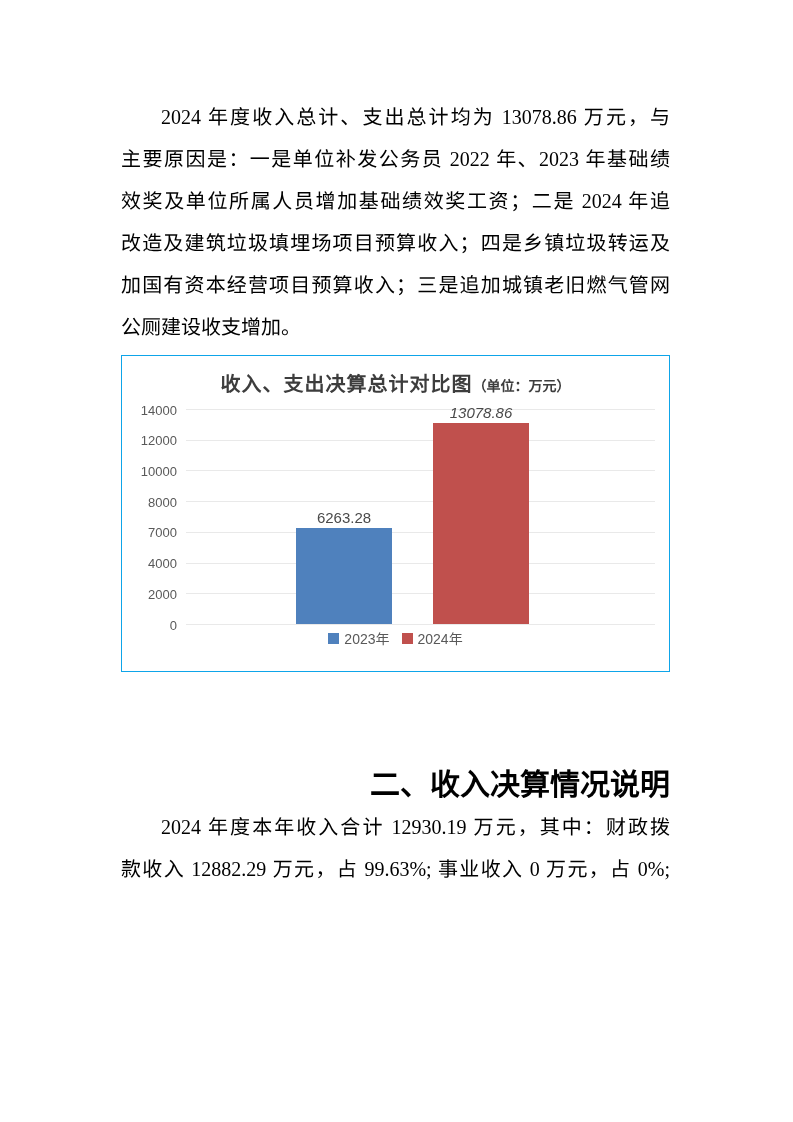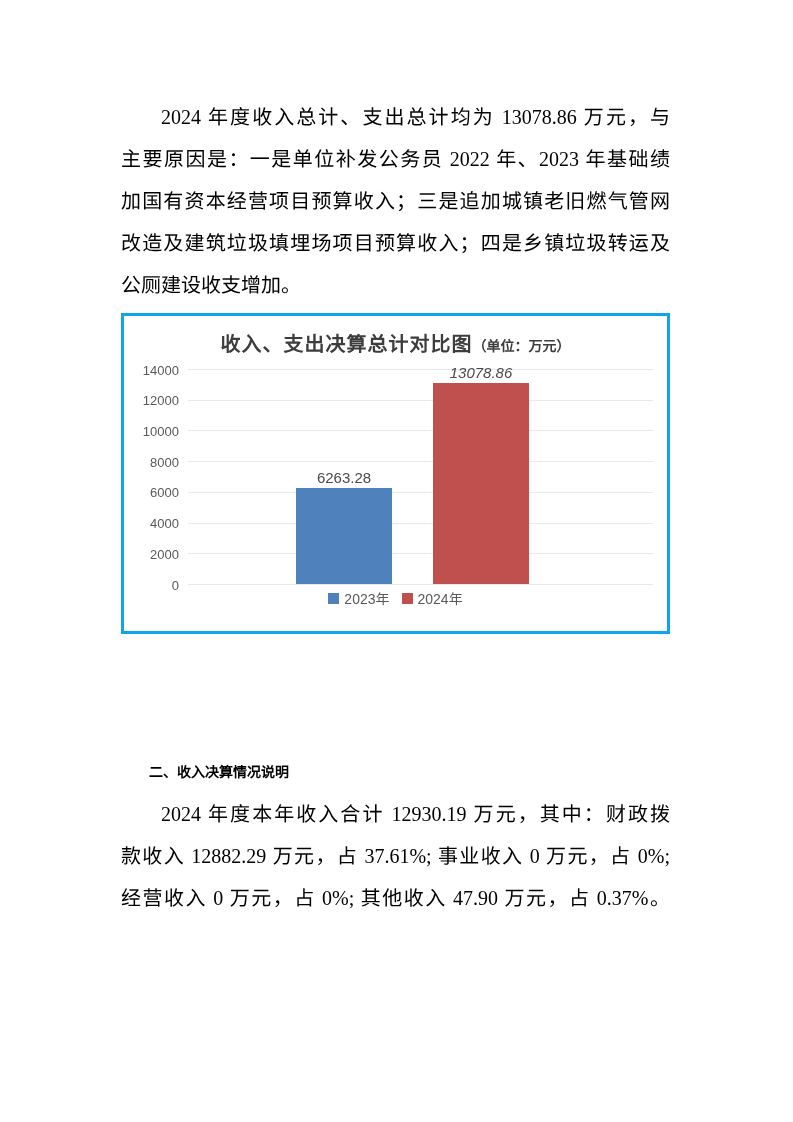--- a/index.html
+++ b/index.html
@@ -21,21 +21,21 @@
     text-align-last:justify;
   }
   .line.first { text-indent:2em; }
   .line.endline { text-align-last:left; }
 
   
   .chart-card {
     position:relative;
     height:315px;
     margin-top:7px;
-    border:3px solid #0ea5e9;
+    border:1px solid #0ea5e9;
     background:#ffffff;
     font-family:"Liberation Sans", sans-serif;
   }
   .chart-title {
     margin-top:12px;
     text-align:center;
     font-family:"Liberation Serif", serif;
     font-weight:bold;
     font-size:20px;
     letter-spacing:1px;
@@ -75,59 +75,61 @@
     display:flex; justify-content:center; align-items:center;
     gap:12px;
     font-size:14px;
     color:#595959;
   }
   .legend-item { display:inline-flex; align-items:center; gap:5px; }
   .swatch { width:11px; height:11px; display:inline-block; }
 
   
   .h2 {
-    margin-top:117px;
+    margin-top:92px;
     font-family:"Liberation Sans", sans-serif;
     font-weight:bold;
-    font-size:14px;
+    font-size:30px;
     line-height:42px;
     color:#000000;
     text-indent:2em;
+    text-align:right;
   }
 </style>
 </head>
 <body>
 
 <div class="page">
   <div class="content">
 
     <div class="para">
       <div class="line first">2024 年度收入总计、支出总计均为 13078.86 万元，与</div>
       <div class="line">主要原因是：一是单位补发公务员 2022 年、2023 年基础绩</div>
+      <div class="line">效奖及单位所属人员增加基础绩效奖工资；二是 2024 年追</div>
+      <div class="line">改造及建筑垃圾填埋场项目预算收入；四是乡镇垃圾转运及</div>
       <div class="line">加国有资本经营项目预算收入；三是追加城镇老旧燃气管网</div>
-      <div class="line">改造及建筑垃圾填埋场项目预算收入；四是乡镇垃圾转运及</div>
       <div class="line endline">公厕建设收支增加。</div>
     </div>
 
     <div class="chart-card">
       <div class="chart-title">
         <span>收入、支出决算总计对比图</span><span class="unit">（单位：万元）</span>
       </div>
       <div class="chart-plot">
           <div class="gridline" style="top: 100%;">
             <span class="tick">0</span>
           </div>
           <div class="gridline" style="top: 85.7143%;">
             <span class="tick">2000</span>
           </div>
           <div class="gridline" style="top: 71.4286%;">
             <span class="tick">4000</span>
           </div>
           <div class="gridline" style="top: 57.1429%;">
-            <span class="tick">6000</span>
+            <span class="tick">7000</span>
           </div>
           <div class="gridline" style="top: 42.8571%;">
             <span class="tick">8000</span>
           </div>
           <div class="gridline" style="top: 28.5714%;">
             <span class="tick">10000</span>
           </div>
           <div class="gridline" style="top: 14.2857%;">
             <span class="tick">12000</span>
           </div>
@@ -152,18 +154,17 @@
             <span class="swatch" style="background: rgb(192, 80, 77);"></span>
             <span>2024年</span>
           </span>
         </div>
     </div>
 
     <div class="h2">二、收入决算情况说明</div>
 
     <div class="para">
       <div class="line first">2024 年度本年收入合计 12930.19 万元，其中：财政拨</div>
-      <div class="line">款收入 12882.29 万元，占 37.61%; 事业收入 0 万元，占 0%;</div>
-      <div class="line">经营收入 0 万元，占 0%; 其他收入 47.90 万元，占 0.37%。</div>
+      <div class="line">款收入 12882.29 万元，占 99.63%; 事业收入 0 万元，占 0%;</div>
     </div>
 
   </div>
 </div>
 
 </body></html>

